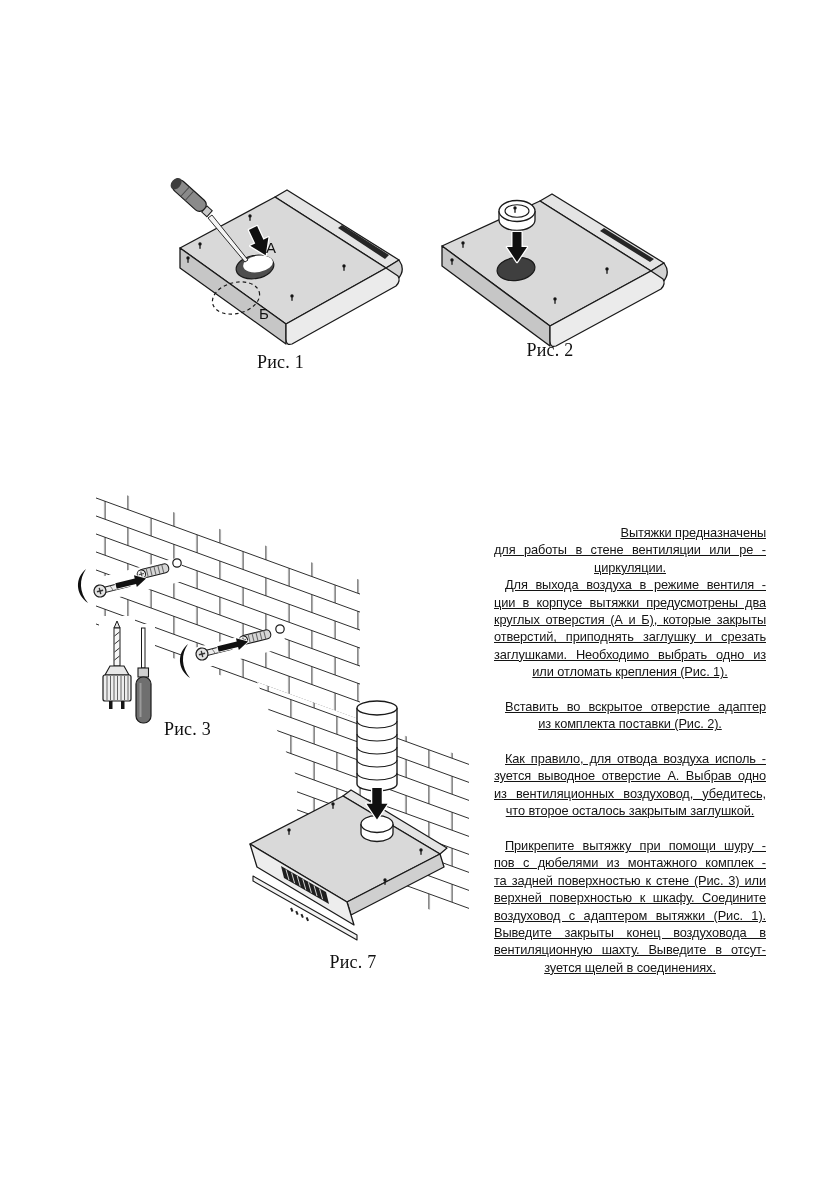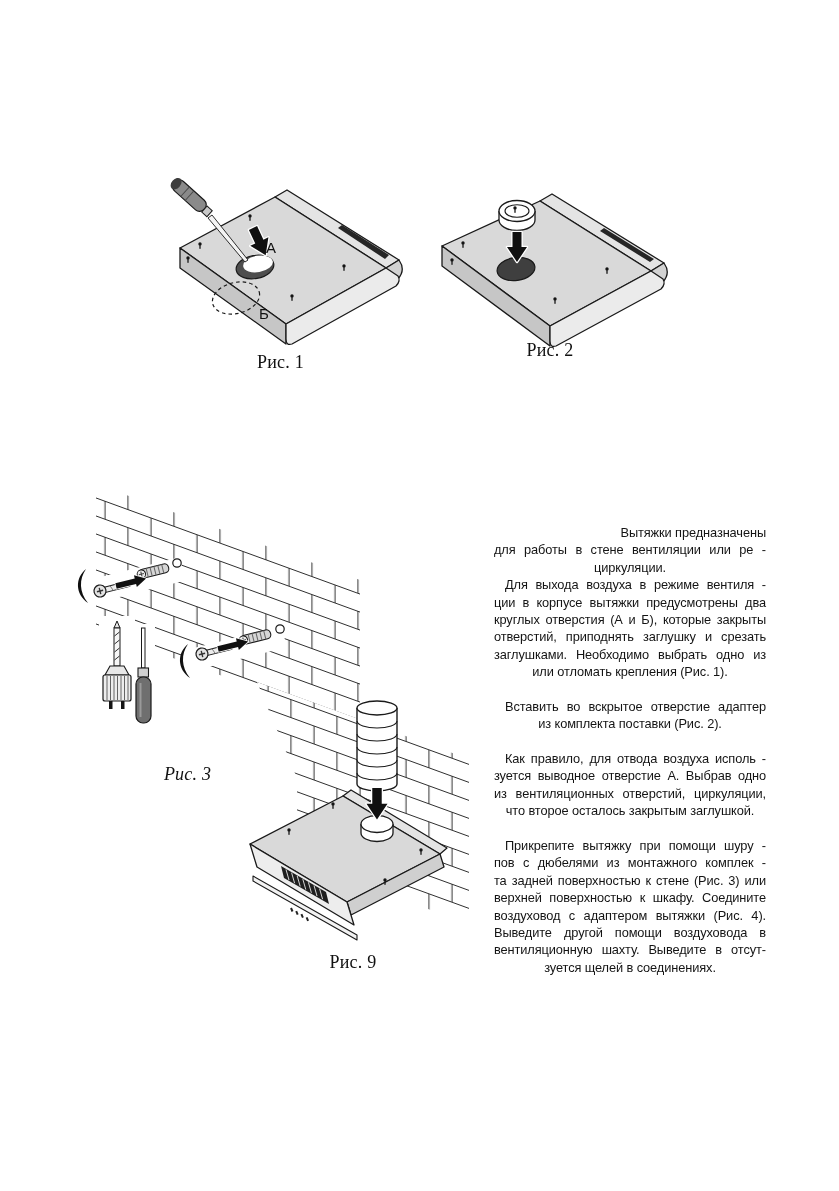--- a/index.html
+++ b/index.html
@@ -12,21 +12,21 @@
   .fig svg{display:block;}
   .cap{
     position:absolute;text-align:center;
     font-family:"Liberation Serif",serif;font-size:18px;color:#111;
     letter-spacing:.2px;
   }
   .textcol{
     position:absolute;left:494px;top:524px;width:272px;
     font-size:12.8px;line-height:17.4px;letter-spacing:-0.1px;color:#141414;
   }
-  .tl{height:17.4px;line-height:17.4px;white-space:nowrap;overflow:visible;}
+  .tl{height:17.4px;line-height:17.4px;white-space:nowrap;overflow:visible;text-decoration:underline;}
   .just{text-align:justify;text-align-last:justify;}
   .just-ind{text-align:justify;text-align-last:justify;padding-left:11px;}
   .left{text-align:center;}
   .right{text-align:right;}
   .gap{height:17.4px;}
   svg text{font-family:"Liberation Sans",sans-serif;fill:#111;}
   .defs-svg{position:absolute;width:0;height:0;overflow:hidden;}
 </style>
 </head>
 <body>
@@ -196,21 +196,21 @@
       </g>
 
       <g stroke="#1a1a1a">
         <rect x="71.5" y="158" width="3.5" height="40" fill="#ffffff" stroke-width="1"></rect>
         <rect x="68" y="198" width="10.5" height="9" fill="#cfcfcf" stroke-width="1.1"></rect>
         <rect x="66" y="207" width="15" height="46" rx="7" fill="#6f6f6f" stroke-width="1.2"></rect>
         <line x1="70.5" y1="213" x2="70.5" y2="247" stroke="#9a9a9a" stroke-width="2"></line>
       </g>
     </svg>
   </div>
-  <div class="cap" style="left:70px;top:764px;width:235px;font-style:italic;">Рис. 3</div>
+  <div class="cap" style="left:70px;top:719px;width:235px;">Рис. 3</div>
 
   <div class="fig" style="left:233px;top:678px;">
     <svg width="240" height="270" viewBox="0 0 240 270">
       <path d="M24,4 L236,81 L236,246 L64,183 L64,100 Z" fill="url(#bricksA)"></path>
 
       <g stroke="#1a1a1a">
         <path d="M124,30 L124,106 A20,7 0 0 0 164,106 L164,30" fill="#ffffff" stroke-width="1.4"></path>
         <path d="M124,43 A20,7 0 0 0 164,43" fill="none" stroke-width="1.1"></path>
         <path d="M124,56 A20,7 0 0 0 164,56" fill="none" stroke-width="1.1"></path>
         <path d="M124,69 A20,7 0 0 0 164,69" fill="none" stroke-width="1.1"></path>
@@ -250,44 +250,44 @@
         <use href="#kh" x="188" y="172"></use>
           <use href="#kh" x="152" y="202"></use>
       </g>
       <g stroke="#1a1a1a">
         <path d="M128,146 L128,155 A16,8.5 0 0 0 160,155 L160,146" fill="#ffffff" stroke-width="1.3"></path>
         <ellipse cx="144" cy="146" rx="16" ry="8.5" fill="#ffffff" stroke-width="1.3"></ellipse>
       </g>
       <use href="#arr" transform="translate(144,110) scale(1.05)"></use>
     </svg>
   </div>
-  <div class="cap" style="left:233px;top:952px;width:240px;">Рис. 9</div>
+  <div class="cap" style="left:233px;top:952px;width:240px;">Рис. 7</div>
 
   <div class="textcol">
       <div class="tl right">Вытяжки предназначены</div>
       <div class="tl just">для работы в стене вентиляции или ре -</div>
       <div class="tl left">циркуляции.</div>
       <div class="tl just-ind">Для выхода воздуха в режиме вентиля -</div>
       <div class="tl just">ции в корпусе вытяжки предусмотрены два</div>
       <div class="tl just">круглых отверстия (А и Б), которые закрыты</div>
       <div class="tl just">отверстий, приподнять заглушку и срезать</div>
       <div class="tl just">заглушками. Необходимо выбрать одно из</div>
       <div class="tl left">или отломать крепления (Рис. 1).</div>
       <div class="tl gap"></div>
       <div class="tl just-ind">Вставить во вскрытое отверстие адаптер</div>
       <div class="tl left">из комплекта поставки (Рис. 2).</div>
       <div class="tl gap"></div>
       <div class="tl just-ind">Как правило, для отвода воздуха исполь -</div>
       <div class="tl just">зуется выводное отверстие А. Выбрав одно</div>
-      <div class="tl just">из вентиляционных отверстий, циркуляции,</div>
+      <div class="tl just">из вентиляционных воздуховод, убедитесь,</div>
       <div class="tl left">что второе осталось закрытым заглушкой.</div>
       <div class="tl gap"></div>
       <div class="tl just-ind">Прикрепите вытяжку при помощи шуру -</div>
       <div class="tl just">пов с дюбелями из монтажного комплек -</div>
       <div class="tl just">та задней поверхностью к стене (Рис. 3) или</div>
       <div class="tl just">верхней поверхностью к шкафу. Соедините</div>
-      <div class="tl just">воздуховод с адаптером вытяжки (Рис. 4).</div>
-      <div class="tl just">Выведите другой помощи воздуховода в</div>
+      <div class="tl just">воздуховод с адаптером вытяжки (Рис. 1).</div>
+      <div class="tl just">Выведите закрыты конец воздуховода в</div>
       <div class="tl just">вентиляционную шахту. Выведите в отсут-</div>
       <div class="tl left">зуется щелей в соединениях.</div>
     </div>
 
 </div>
 
 </body></html>

